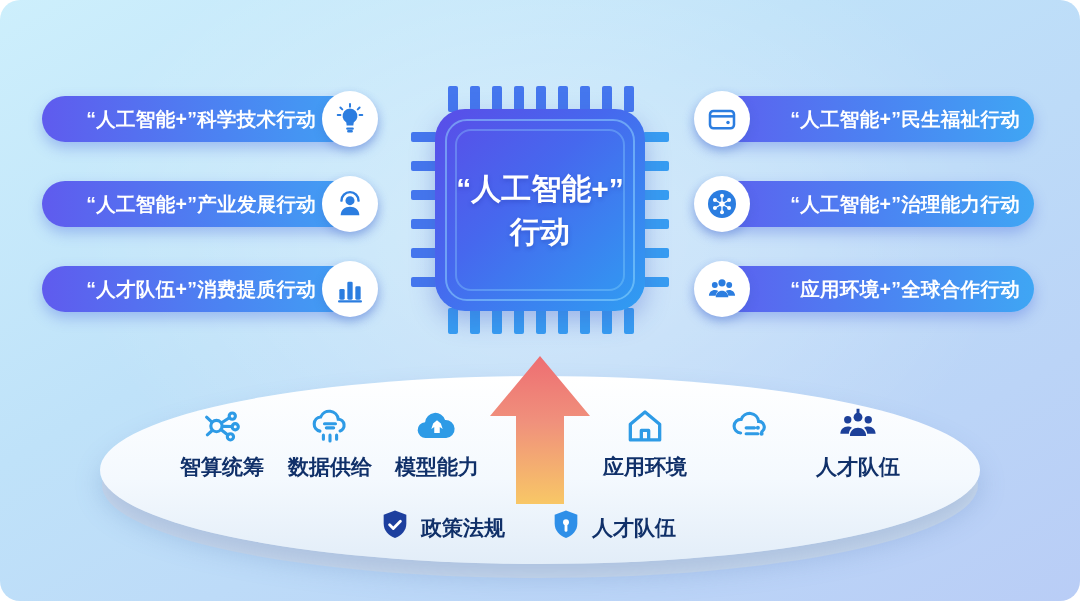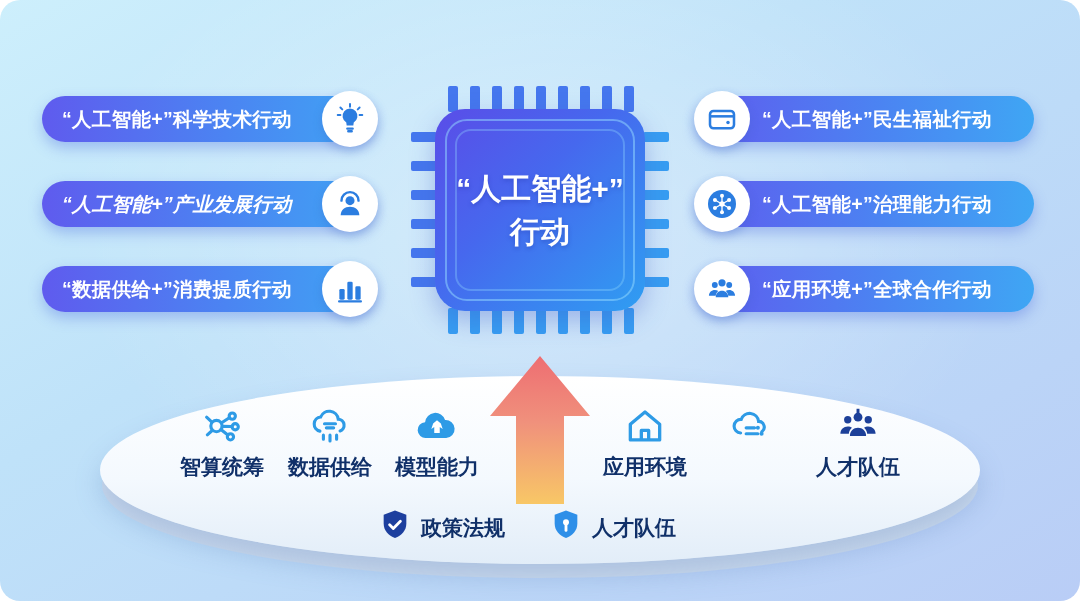--- a/index.html
+++ b/index.html
@@ -14,26 +14,26 @@
     background: radial-gradient(ellipse at 50% 38%, rgba(255,255,255,.35), rgba(255,255,255,0) 62%);
     pointer-events:none;
   }
 
   
   .pill {
     position:absolute; height:46px; border-radius:23px; box-sizing:border-box;
     background: linear-gradient(90deg,#5f5bee 0%, #4b84f2 55%, #3fa6f4 100%);
     box-shadow: 0 6px 14px rgba(70,100,220,.35);
     color:#fff; font-weight:bold; font-size:19.5px; letter-spacing:.3px;
-    display:flex; align-items:center; white-space:nowrap;
+    display:flex; align-items:center; white-space:nowrap;justify-content:flex-end;
   }
   .pill-left  { padding-left:20px; padding-right:60px; }
   .pill-right { padding-left:66px; padding-right:14px; }
   .pl1 { left:42px; top:96px;  width:334px; }
-  .pl2 { left:42px; top:181px; width:334px;font-style:italic; }
+  .pl2 { left:42px; top:181px; width:334px; }
   .pl3 { left:42px; top:266px; width:334px; }
   .pr1 { right:46px; top:96px;  width:338px; }
   .pr2 { right:46px; top:181px; width:338px; }
   .pr3 { right:46px; top:266px; width:338px; }
   .badge {
     position:absolute; top:-5px; width:56px; height:56px; border-radius:50%;
     background:#ffffff; box-shadow:0 4px 10px rgba(60,100,200,.32);
     display:flex; align-items:center; justify-content:center;
   }
   .pill-left  .badge { right:-2px; }
@@ -102,21 +102,21 @@
           <g fill="#2b7de0">
         <circle cx="12" cy="9.5" r="3.4"></circle>
         <path d="M5 20.5c0-3.9 3.1-6.4 7-6.4s7 2.5 7 6.4z"></path>
       </g>
           <path d="M5.6 9.5a6.4 6.4 0 0 1 12.8 0" fill="none" stroke="#2b7de0" stroke-width="1.8" stroke-linecap="round"></path>
         </svg>
     </span>
   </div>
 
   <div class="pill pill-left pl3">
-    <span>“数据供给+”消费提质行动</span>
+    <span>“人才队伍+”消费提质行动</span>
     <span class="badge">
       <svg viewBox="0 0 24 24" fill="#2b7de0">
         <rect x="4" y="12" width="4" height="8" rx="1"></rect>
         <rect x="10" y="6.5" width="4" height="13.5" rx="1"></rect>
         <rect x="16" y="10" width="4" height="10" rx="1"></rect>
         <rect x="3" y="20.5" width="18" height="1.6" rx="0.8"></rect>
       </svg>
     </span>
   </div>
 

